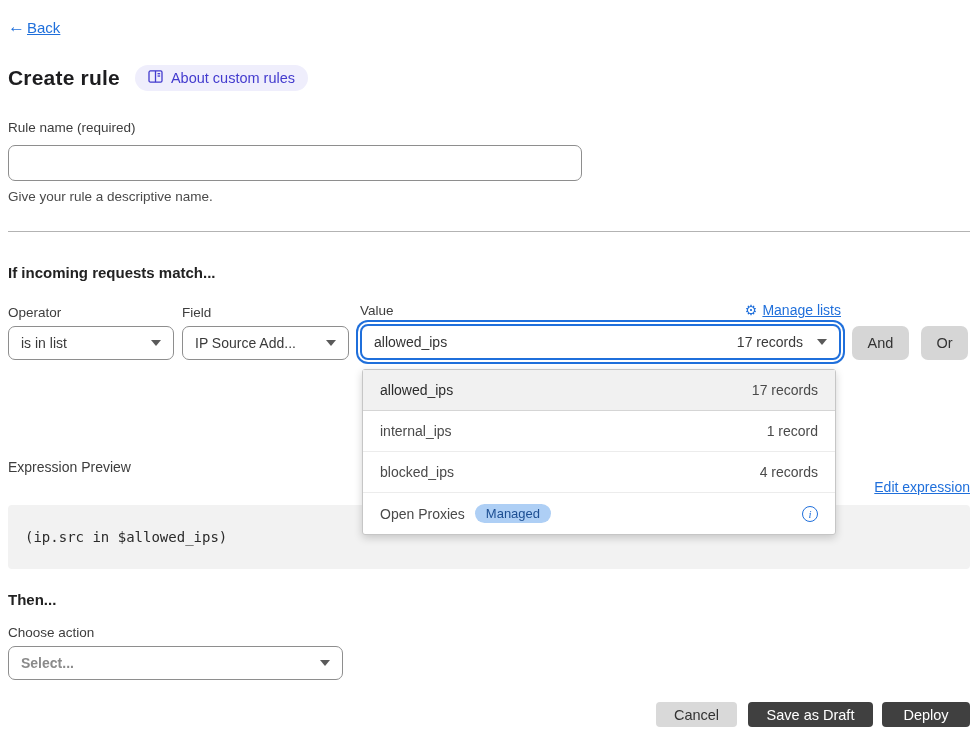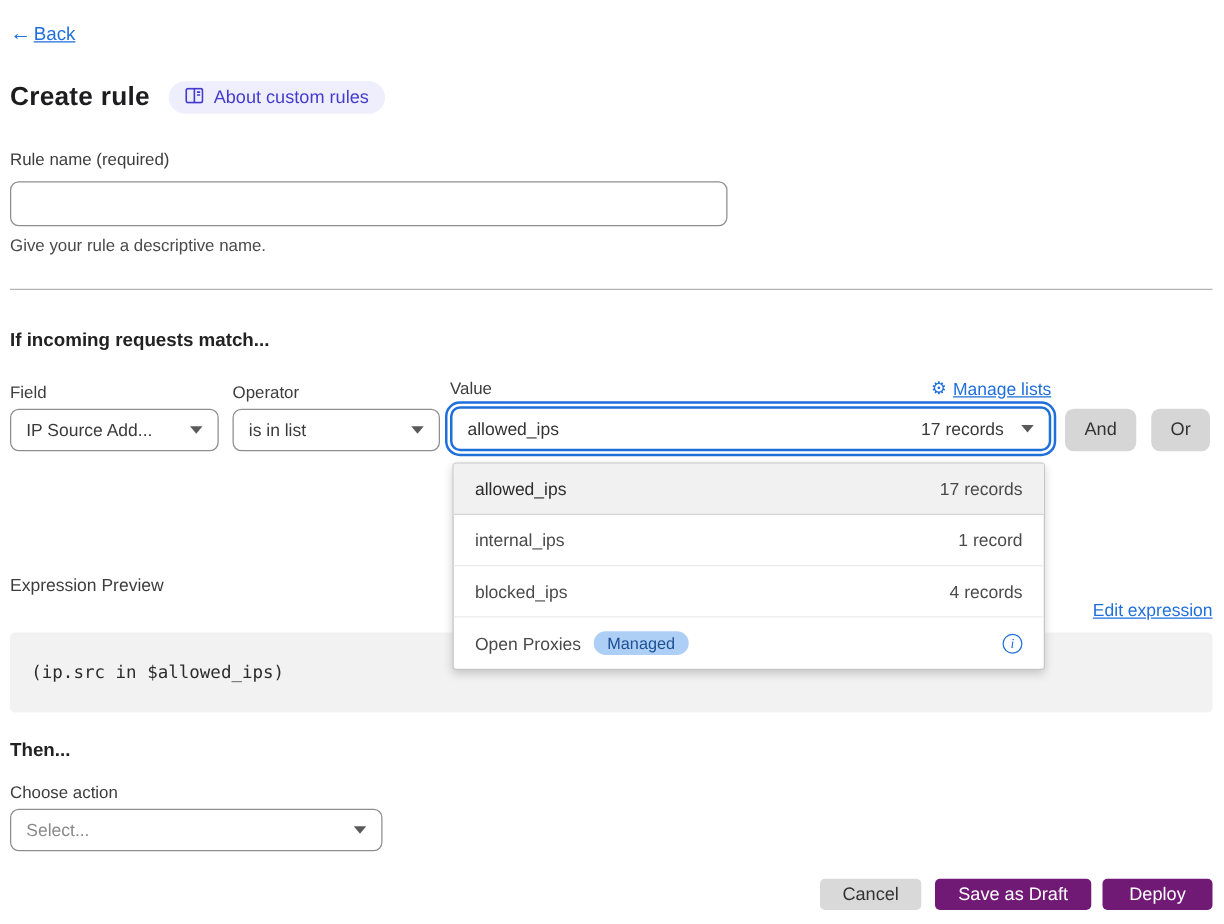--- a/index.html
+++ b/index.html
@@ -110,31 +110,31 @@
   .code-block {
     margin-top:10px; height:64px; background:#f2f2f2; border-radius:4px;
     display:flex; align-items:center; padding:0 17px;
     font-family:"DejaVu Sans Mono","Liberation Mono",monospace;
     font-size:14px; color:#2b2b2b;
   }
 
   
   .then-heading { margin-top:22px; }
   .choose-action-label { margin-top:17px; }
-  .action-select { width:298px; }
+  .action-select { width:335px;font-weight:bold; }
   .placeholder { color:#8a8a8a; flex:1; }
 
   
   .footer { margin-top:22px; display:flex; justify-content:flex-end; align-items:center; }
   .btn {
     height:25px; border:none; border-radius:4px; font-size:14.5px;
     cursor:pointer; font-family:inherit;
   }
   .cancel-btn { width:81px; background:#d9d9d9; color:#333; margin-right:11px; }
-  .blue-btn { background:#701a75; color:#fff; }
+  .blue-btn { background:#404040; color:#fff; }
   .save-btn { width:125px; margin-right:9px; }
   .deploy-btn { width:88px; }
 </style>
 </head>
 <body>
 
 <div class="page">
 
   
   <div class="back-row">
@@ -163,32 +163,32 @@
   <input class="text-input" type="text" value="" style="">
   <div class="helper-text">Give your rule a descriptive name.</div>
 
   <hr class="divider">
 
   
   <div class="section-heading">If incoming requests match...</div>
 
   <div class="condition-row">
 
+    <div class="cond-col col-operator">
+      <div class="field-label">Operator</div>
+      <div class="select-box">
+        <span>is in list</span>
+        <span class="chevron"></span>
+      </div>
+    </div>
+
     <div class="cond-col col-field">
       <div class="field-label">Field</div>
       <div class="select-box">
         <span>IP Source Add...</span>
-        <span class="chevron"></span>
-      </div>
-    </div>
-
-    <div class="cond-col col-operator">
-      <div class="field-label">Operator</div>
-      <div class="select-box">
-        <span>is in list</span>
         <span class="chevron"></span>
       </div>
     </div>
 
     <div class="cond-col col-value">
       <div class="value-label-row">
         <div class="field-label">Value</div>
         <span class="manage-lists">
           <span class="gear-glyph">⚙</span>
           <a>Manage lists</a>

